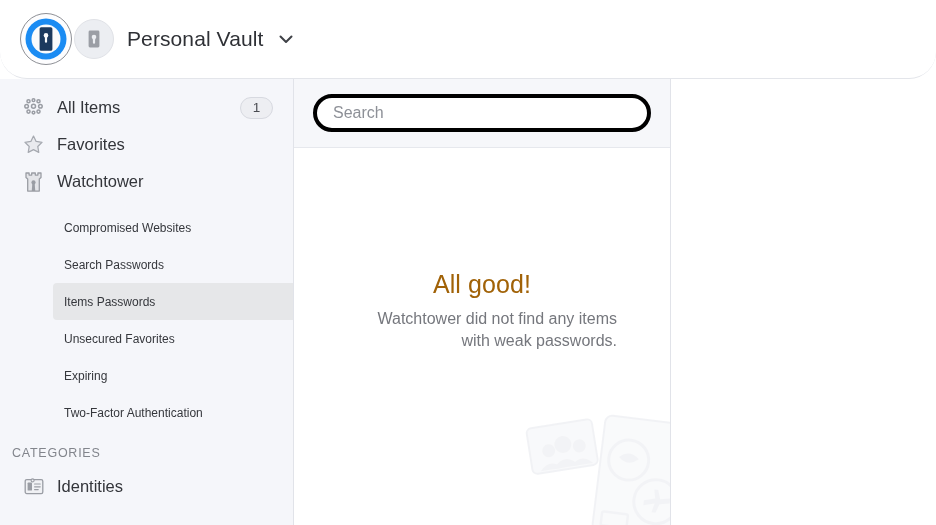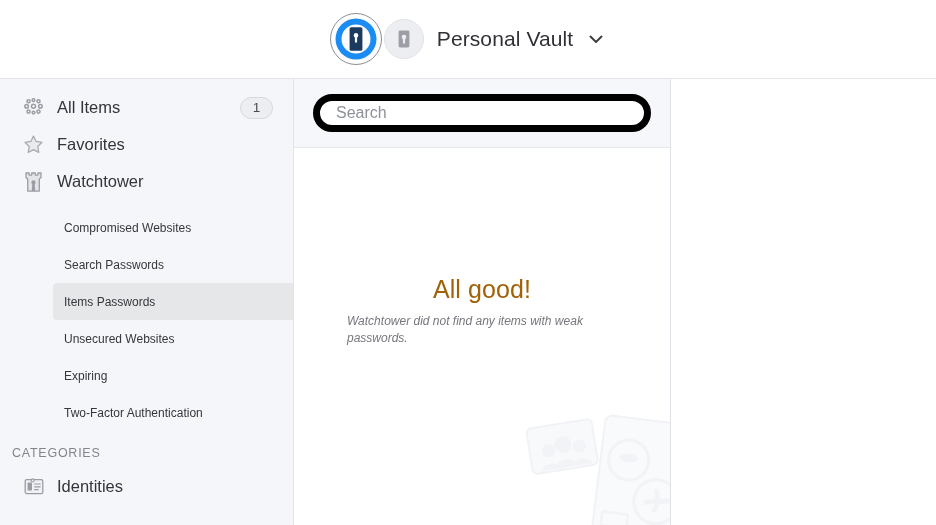--- a/index.html
+++ b/index.html
@@ -14,22 +14,23 @@
 
   
   .header {
     position: relative;
     height: 79px;
     flex: 0 0 79px;
     background: #ffffff;
     border-bottom: 1px solid #e3e5ea;
     display: flex;
     align-items: center;
-    justify-content: center;
+    justify-content: flex-start;
     padding: 0 18px 0 18px;
+    border-radius: 27px;
   }
   .logo-wrap { width: 56px; height: 56px; display: flex; align-items: center; justify-content: center; }
   .vault-switcher {
     display: flex; align-items: center; gap: 13px; cursor: default;
     padding-right: 2px;
   }
   .vault-avatar {
     width: 40px; height: 40px; border-radius: 50%;
     background: #eceef2; border: 1px solid #e0e2e7;
     display: flex; align-items: center; justify-content: center;
@@ -97,43 +98,43 @@
   }
   .search-bar {
     height: 69px; flex: 0 0 69px;
     background: #f6f7fa;
     border-bottom: 1px solid #e6e8ed;
     display: flex; align-items: center;
     padding: 0 19px;
   }
   .search-input {
     width: 100%; height: 38px;
-    border: 7px solid #000000; border-radius: 19px;
+    border: 4px solid #000000; border-radius: 19px;
     background: #ffffff;
     padding: 0 16px;
     font-size: 16px; font-family: inherit;
     color: #3a3c41;
     outline: none;
   }
   .search-input::placeholder { color: #8d9097; }
 
   .empty-state {
     flex: 1 1 auto;
     display: flex; flex-direction: column;
     align-items: center; justify-content: center;
     padding-bottom: 52px;
     position: relative; z-index: 2;
   }
   .empty-title {
     font-size: 25px; color: #a16207; font-weight: 400;
     margin-bottom: 9px; letter-spacing: .1px;
   }
   .empty-sub {
-    font-size: 12px; color: #75777d; line-height: 1.36;
-    text-align: left; max-width: 270px; font-style: italic;
+    font-size: 16px; color: #75777d; line-height: 1.36;
+    text-align: right; max-width: 270px;
   }
   .illustration {
     position: absolute; left: 0; right: 0; bottom: -6px;
     height: 120px; z-index: 1; pointer-events: none;
   }
 
   
   .detail-panel { flex: 1 1 auto; background: #ffffff; }
 </style>
 </head>
@@ -218,21 +219,21 @@
       <div class="sub-row">
         <span class="lbl">Compromised Websites</span>
       </div>
       <div class="sub-row">
         <span class="lbl">Search Passwords</span>
       </div>
       <div class="sub-row selected">
         <span class="lbl">Items Passwords</span>
       </div>
       <div class="sub-row">
-        <span class="lbl">Unsecured Websites</span>
+        <span class="lbl">Unsecured Favorites</span>
       </div>
       <div class="sub-row">
         <span class="lbl">Expiring</span>
       </div>
       <div class="sub-row">
         <span class="lbl">Two-Factor Authentication</span>
       </div>
 
       <div class="section-title">CATEGORIES</div>
 

